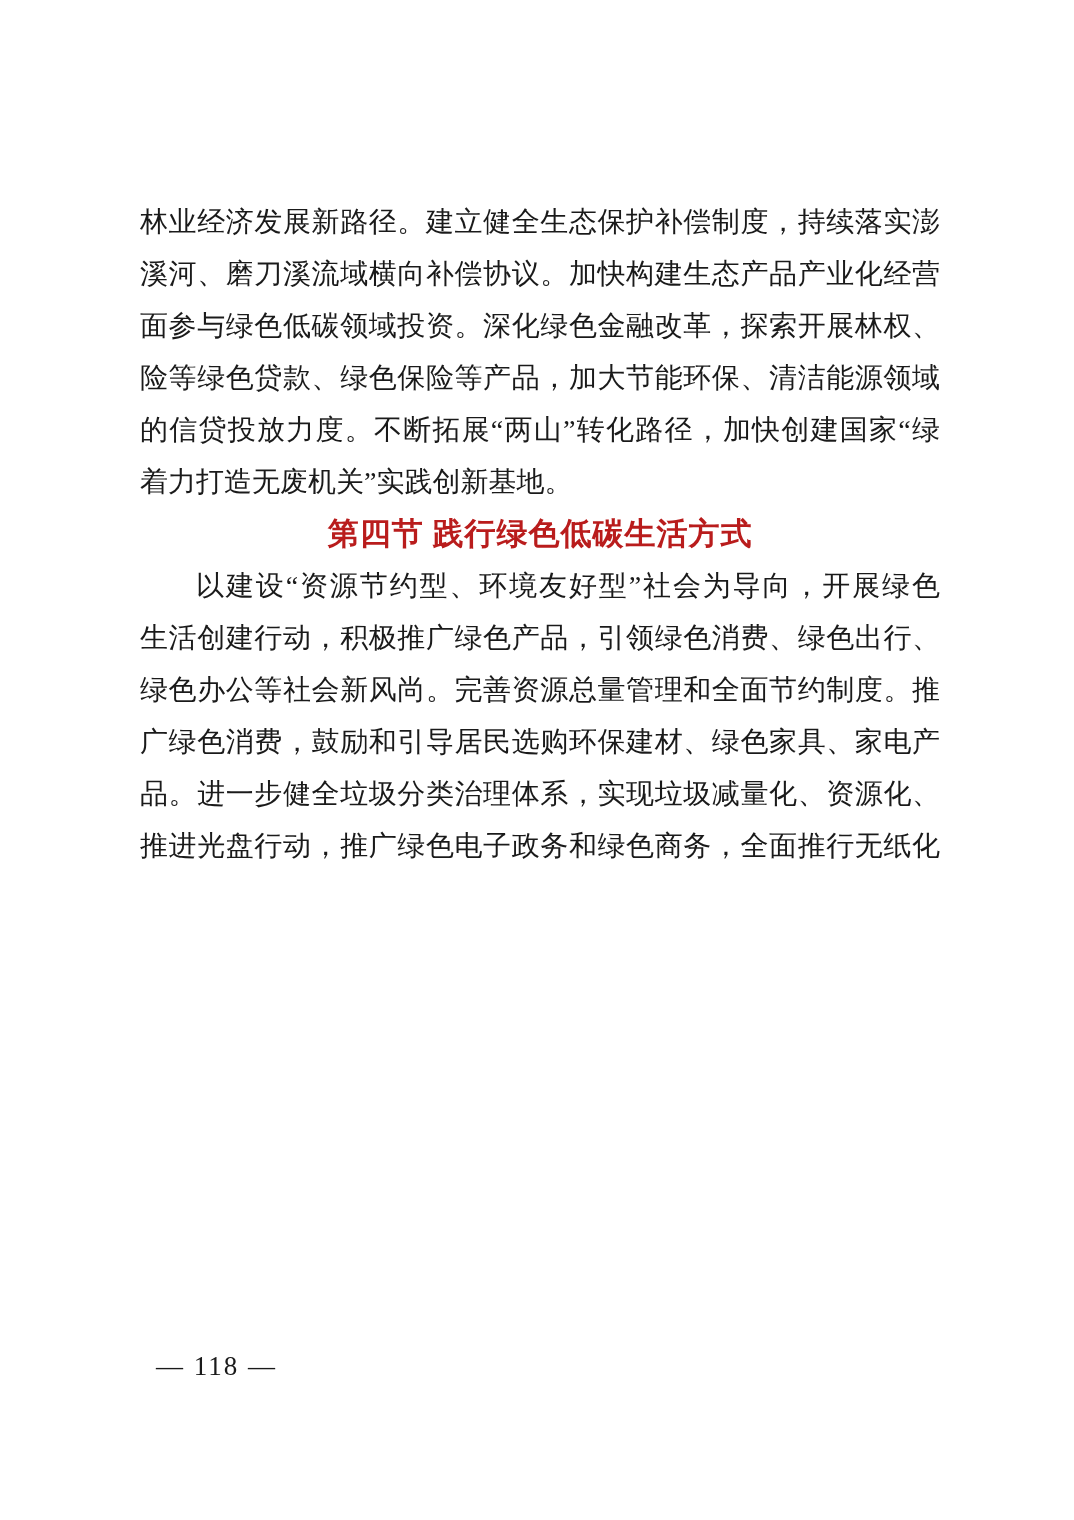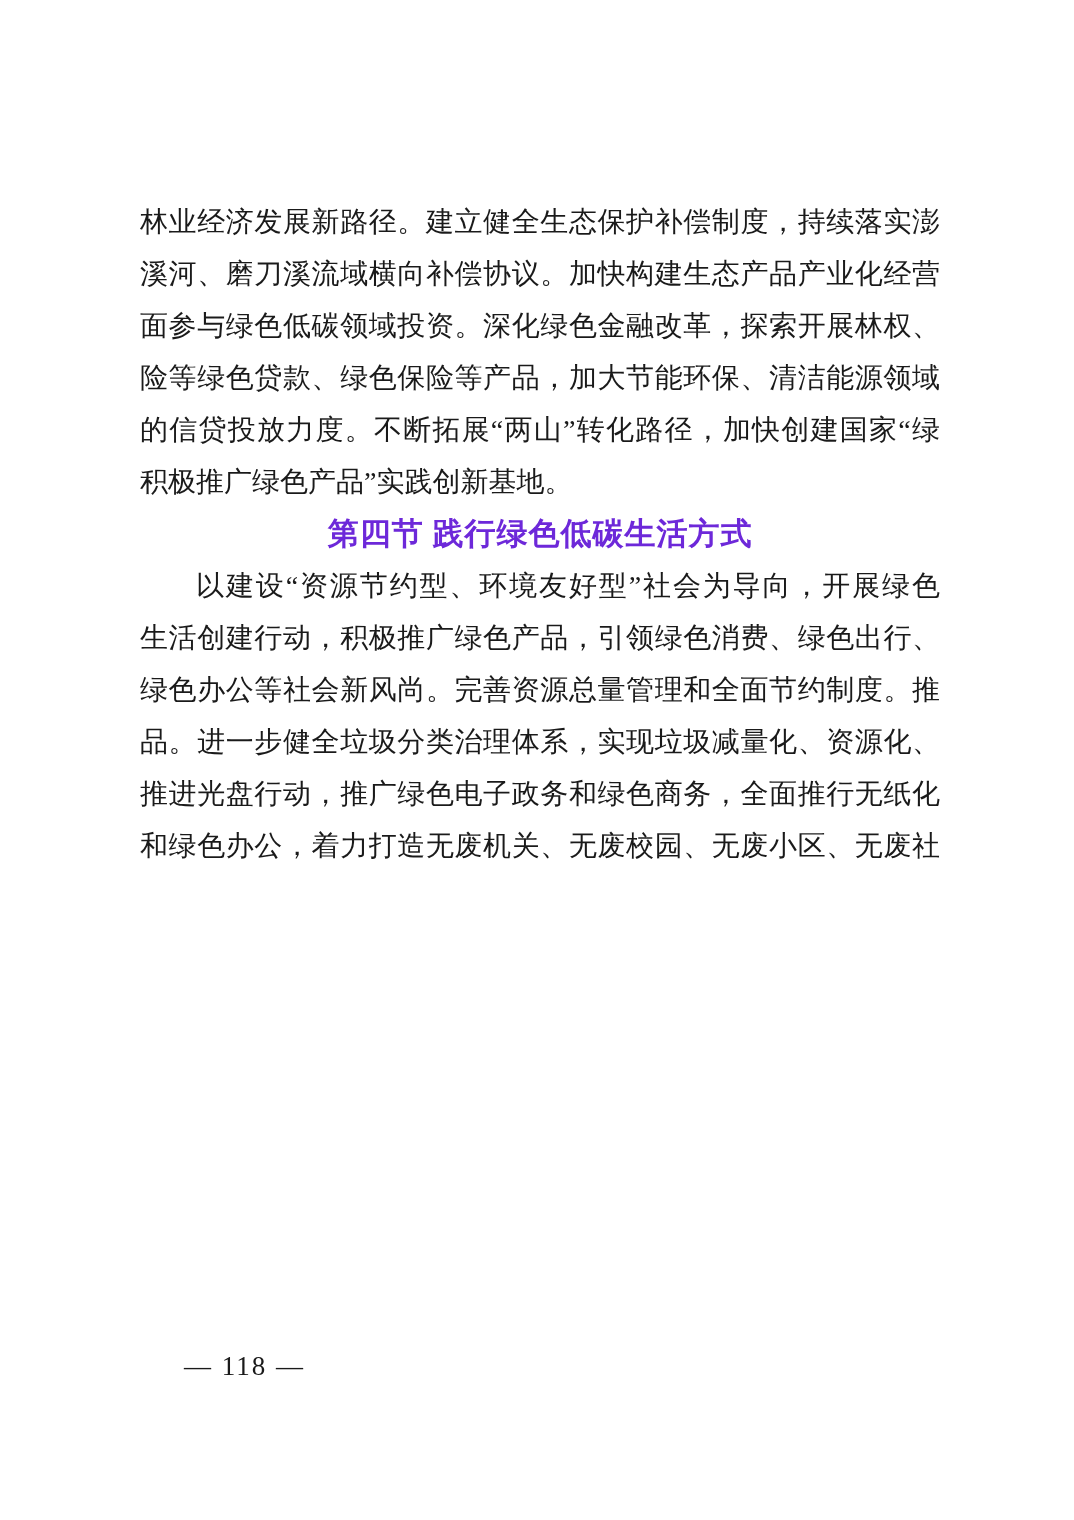--- a/index.html
+++ b/index.html
@@ -40,57 +40,57 @@
     padding-left: 56px;
     width: 744px;
   }
   .section-heading {
     height: 52px;
     line-height: 52px;
     font-size: 31px;
     font-weight: bold;
     text-align: center;
     text-align-last: center;
-    color: #6d28d9;
+    color: #b91c1c;
     letter-spacing: 1px;
     overflow: hidden;
     white-space: nowrap;
   }
   .page-footer {
     position: absolute;
-    left: 184px;
+    left: 156px;
     top: 1348px;
     font-size: 27px;
     line-height: 36px;
     color: #1a1a1a;
     letter-spacing: 2px;
   }
 </style>
 </head>
 <body>
 
 <div class="page">
   <div class="content">
 
     <div>
       <div class="body-line">林业经济发展新路径。建立健全生态保护补偿制度，持续落实澎</div>
       <div class="body-line">溪河、磨刀溪流域横向补偿协议。加快构建生态产品产业化经营</div>
       <div class="body-line">面参与绿色低碳领域投资。深化绿色金融改革，探索开展林权、</div>
       <div class="body-line">险等绿色贷款、绿色保险等产品，加大节能环保、清洁能源领域</div>
       <div class="body-line">的信贷投放力度。不断拓展“两山”转化路径，加快创建国家“绿</div>
-      <div class="body-line para-end">积极推广绿色产品”实践创新基地。</div>
+      <div class="body-line para-end">着力打造无废机关”实践创新基地。</div>
     </div>
 
     <div class="section-heading">第四节 践行绿色低碳生活方式</div>
 
     <div>
       <div class="body-line indent-first">以建设“资源节约型、环境友好型”社会为导向，开展绿色</div>
       <div class="body-line">生活创建行动，积极推广绿色产品，引领绿色消费、绿色出行、</div>
       <div class="body-line">绿色办公等社会新风尚。完善资源总量管理和全面节约制度。推</div>
+      <div class="body-line">广绿色消费，鼓励和引导居民选购环保建材、绿色家具、家电产</div>
       <div class="body-line">品。进一步健全垃圾分类治理体系，实现垃圾减量化、资源化、</div>
       <div class="body-line">推进光盘行动，推广绿色电子政务和绿色商务，全面推行无纸化</div>
-      <div class="body-line">和绿色办公，着力打造无废机关、无废校园、无废小区、无废社</div>
     </div>
 
   </div>
 
   <div class="page-footer">— 118 —</div>
 </div>
 
 </body></html>

